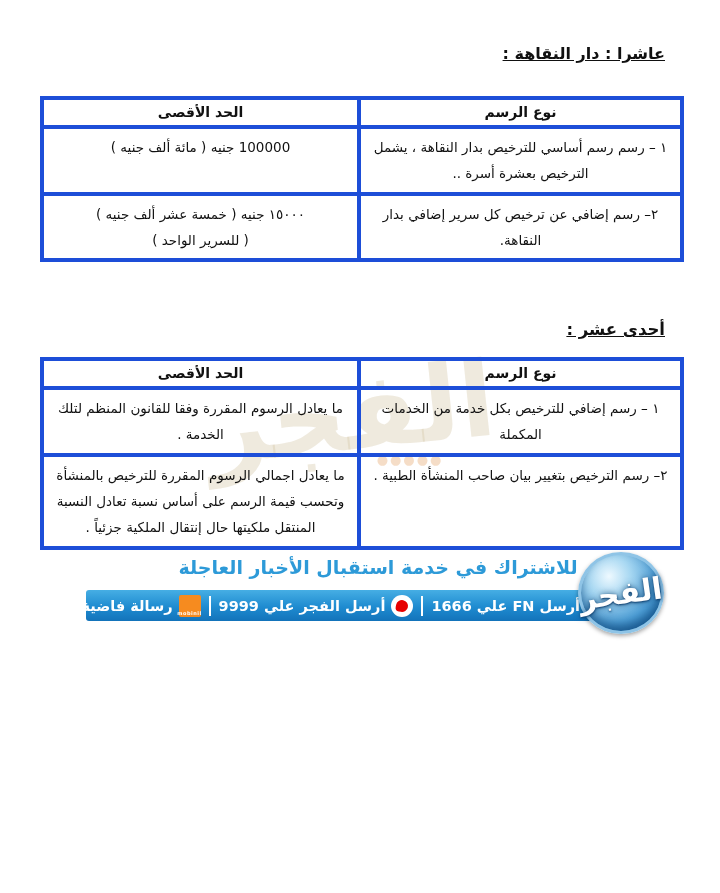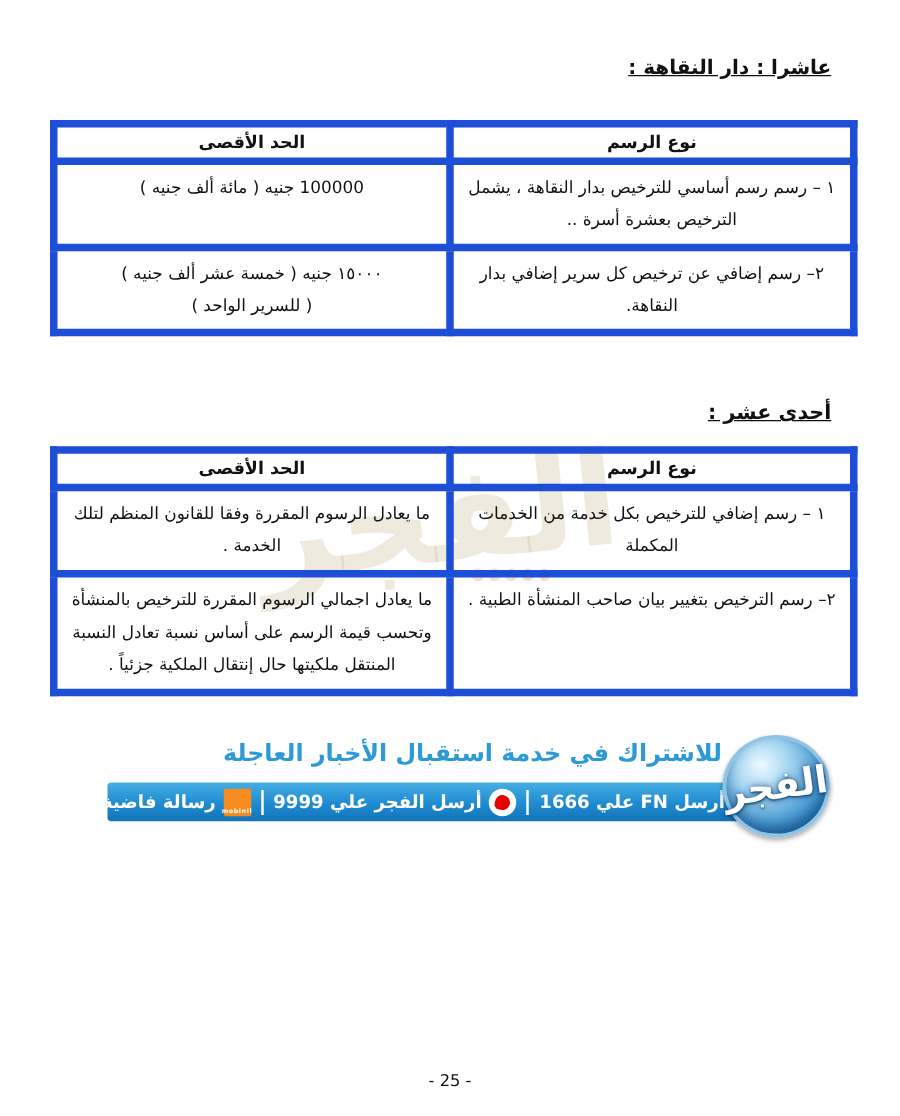--- a/index.html
+++ b/index.html
@@ -61,21 +61,21 @@
     left: 40px;
     width: 640px;
     border-collapse: collapse;
     background: transparent;
     z-index: 1;
     table-layout: fixed;
   }
   #table-ten { top: 96px; }
   #table-eleven { top: 357px; }
   table.fees th, table.fees td {
-    border: 6px solid #1d4ed8;
+    border: 4px solid #1d4ed8;
     background: transparent;
     vertical-align: top;
   }
   table.fees th {
     font-size: 14px;
     font-weight: bold;
     text-align: center;
     height: 29px;
     padding: 4px 6px;
   }
@@ -94,21 +94,20 @@
 
   
   .banner {
     position: absolute;
     left: 58px;
     top: 550px;
     width: 612px;
     height: 86px;
     z-index: 3;
     direction: rtl;
-    margin-top: 36px;
   }
   .banner-title {
     position: absolute;
     top: 6px;
     left: 90px;
     width: 460px;
     text-align: center;
     font-size: 19px;
     font-weight: bold;
     color: #2d9ad8;
@@ -283,15 +282,14 @@
           </span>
         <span>رسالة فاضية علي 4529</span>
       </div>
     </div>
 
     <div class="banner-logo">
       <span class="logo-word">الفجر</span>
     </div>
   </div>
 
-  <div class="page-number">- 25 -</div>
 
 </div>
 
 </body></html>

